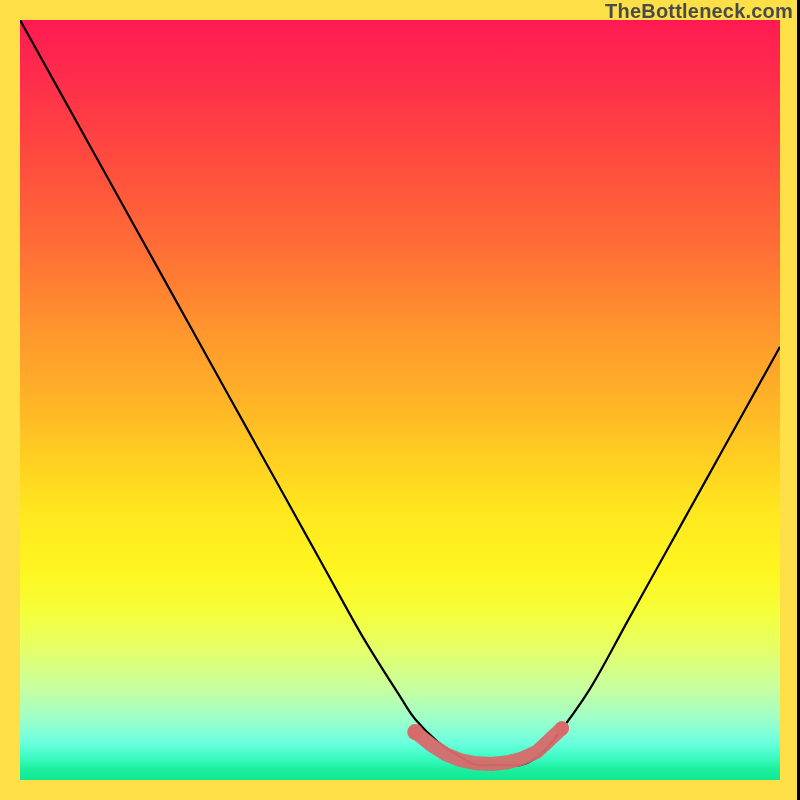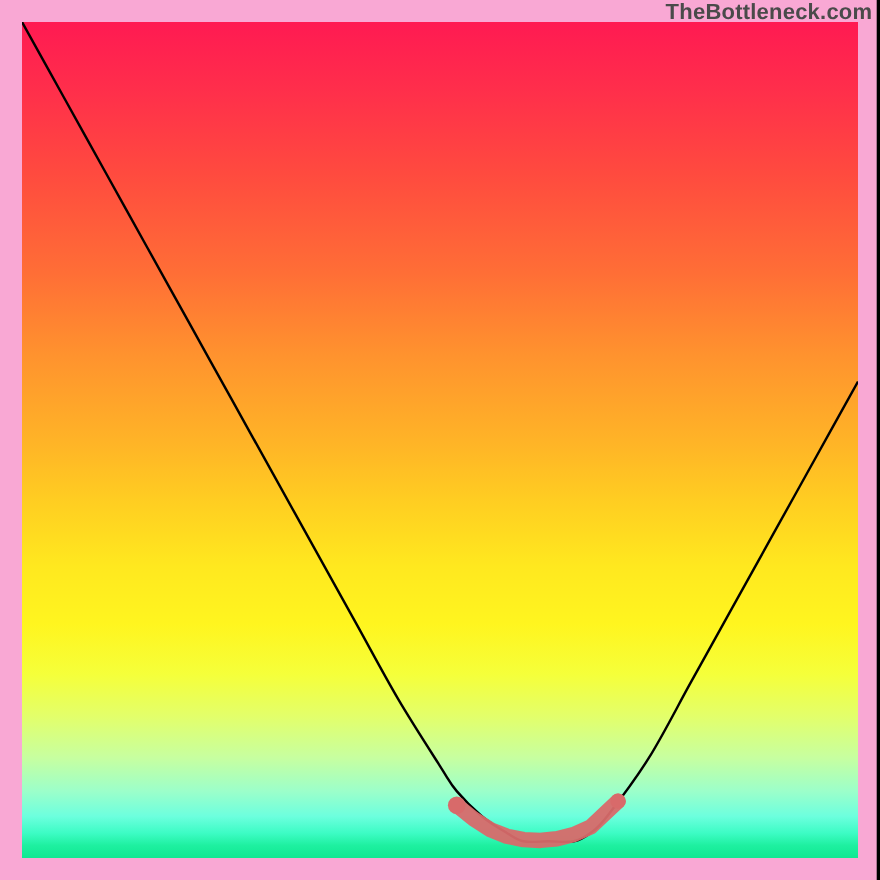--- a/index.html
+++ b/index.html
@@ -8,21 +8,21 @@
     width: 800px;
     height: 800px;
     background: #000;
     overflow: hidden;
     font-family: Arial, Helvetica, sans-serif;
   }
   .frame {
     position: relative;
     width: 797px;
     height: 800px;
-    background: #f9a8d4;
+    background: #fde047;
   }
   .plot {
     position: absolute;
     left: 20px;
     top: 20px;
     width: 760px;
     height: 760px;
     
     background: linear-gradient(to bottom,
       #ff1a52 0%,

